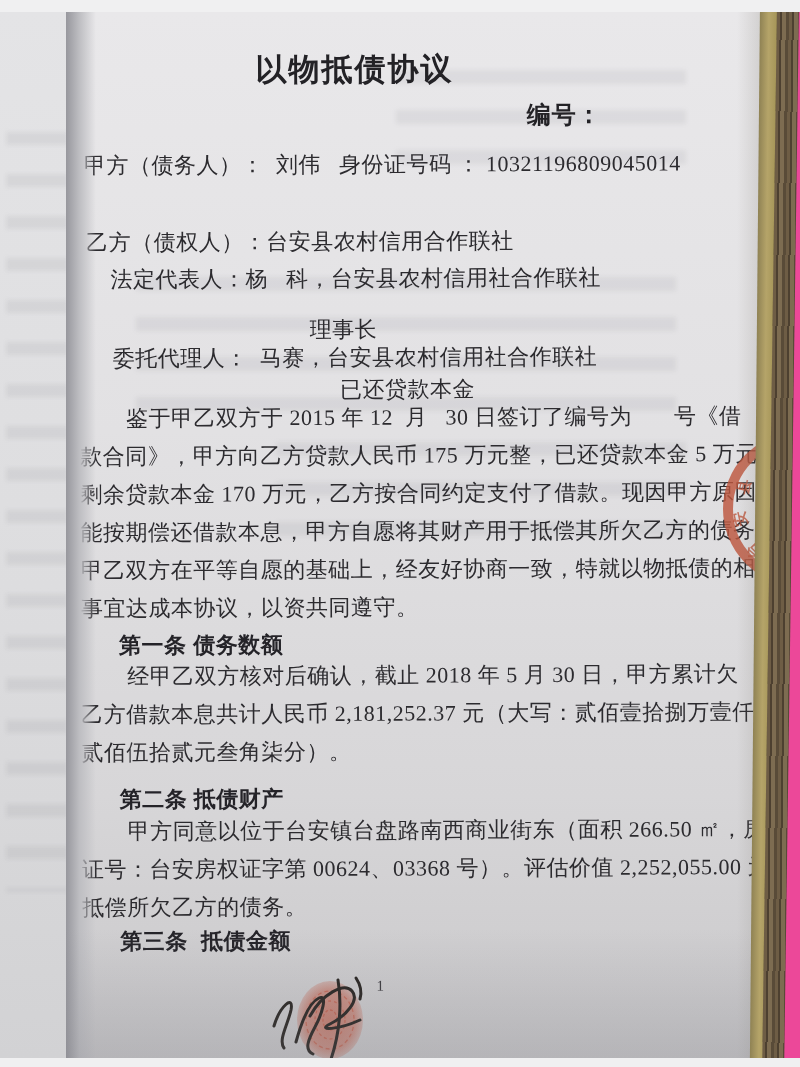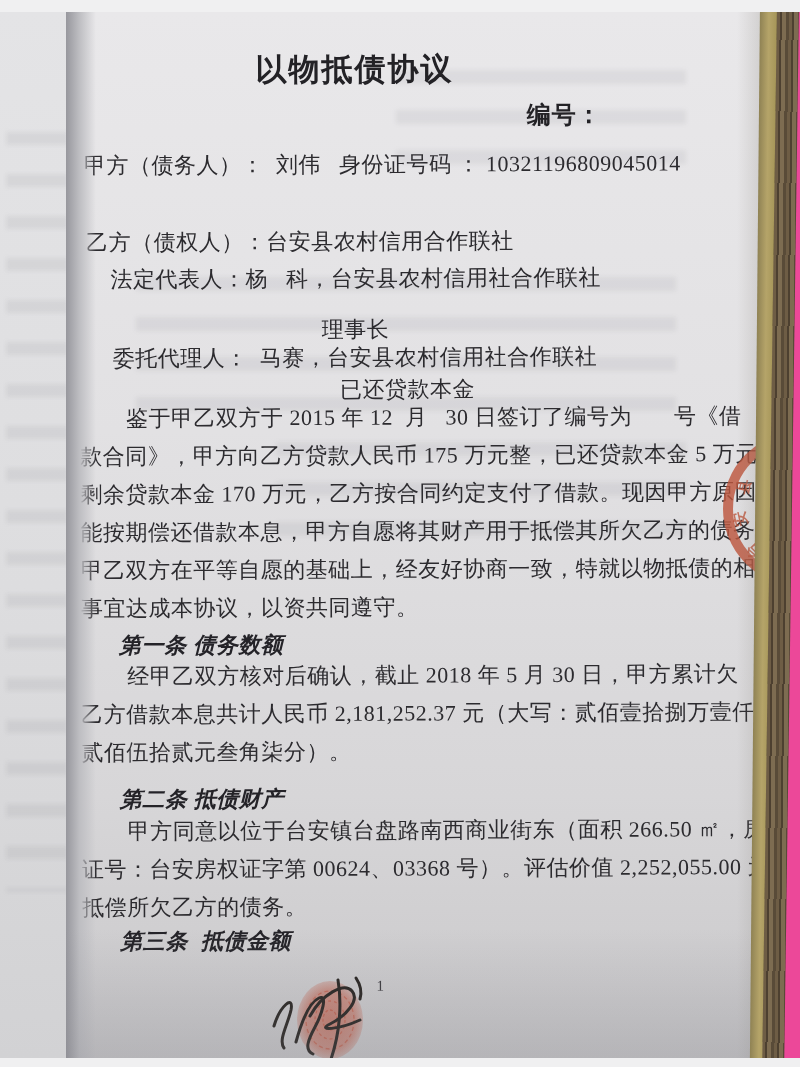--- a/index.html
+++ b/index.html
@@ -29,21 +29,21 @@
     background:linear-gradient(90deg,#8f8254 0%,#b5a469 45%,#a09052 100%);
     transform:rotate(.55deg);transform-origin:top left;}
   .wood-dark{position:absolute;left:777px;top:-8px;width:22px;height:1062px;
     background:repeating-linear-gradient(90deg,#6e5d45 0 3px,#4d4030 3px 5px,#7d6c51 5px 9px,#594b38 9px 12px);
     transform:rotate(.8deg);transform-origin:top left;}
   .txt{position:absolute;white-space:pre;color:#2c2b2f;font-size:22px;line-height:26px;letter-spacing:.5px;}
   .doc-title{font-family:"Liberation Sans","DejaVu Sans",sans-serif;font-weight:700;
     font-size:31px;letter-spacing:2px;color:#232226;width:560px;text-align:center;}
   .doc-number{font-family:"Liberation Sans","DejaVu Sans",sans-serif;font-weight:700;
     font-size:24px;color:#232226;letter-spacing:1px;text-align:center;}
-  .head{font-family:"Liberation Sans","DejaVu Sans",sans-serif;font-weight:700;color:#242328;font-size:22px;font-style:italic;}
+  .head{font-family:"Liberation Sans","DejaVu Sans",sans-serif;font-weight:700;color:#242328;font-size:22px;}
   .indent{padding-left:46px;}
   .pagenum{font-size:15px;color:#3a393d;}
   .tilt{transform:rotate(-0.25deg);transform-origin:20px 400px;position:absolute;left:0;top:0;width:100%;height:100%;}
 </style>
 </head>
 <body>
 
 <div class="photo">
 
   <div class="underpage">
@@ -60,21 +60,21 @@
       <div class="txt doc-title" style="left:10px;top:46px;">以物抵债协议</div>
 
       <div class="txt doc-number" style="left:462px;top:92px;">编号：</div>
 
       <div class="txt" style="left:19px;top:141px;">甲方（债务人）：  刘伟   身份证号码 ： 10321196809045014</div>
 
       <div class="txt" style="left:21px;top:218px;">乙方（债权人）：台安县农村信用合作联社</div>
 
       <div class="txt" style="left:45px;top:255px;">法定代表人：杨   科，台安县农村信用社合作联社</div>
 
-      <div class="txt" style="left:244px;top:306px;margin-left:12px;">理事长</div>
+      <div class="txt" style="left:244px;top:306px;">理事长</div>
 
       <div class="txt" style="left:47px;top:334px;">委托代理人：  马赛，台安县农村信用社合作联社</div>
 
       <div class="txt" style="left:274px;top:366px;">已还贷款本金</div>
 
       <div class="txt indent" style="left:14px;top:394px;">鉴于甲乙双方于 2015 年 12  月   30 日签订了编号为       号《借</div>
       <div class="txt" style="left:14px;top:432px;">款合同》，甲方向乙方贷款人民币 175 万元整，已还贷款本金 5 万元，</div>
       <div class="txt" style="left:14px;top:470px;">剩余贷款本金 170 万元，乙方按合同约定支付了借款。现因甲方原因不</div>
       <div class="txt" style="left:14px;top:508px;">能按期偿还借款本息，甲方自愿将其财产用于抵偿其所欠乙方的债务。</div>
       <div class="txt" style="left:14px;top:546px;">甲乙双方在平等自愿的基础上，经友好协商一致，特就以物抵债的相关</div>

